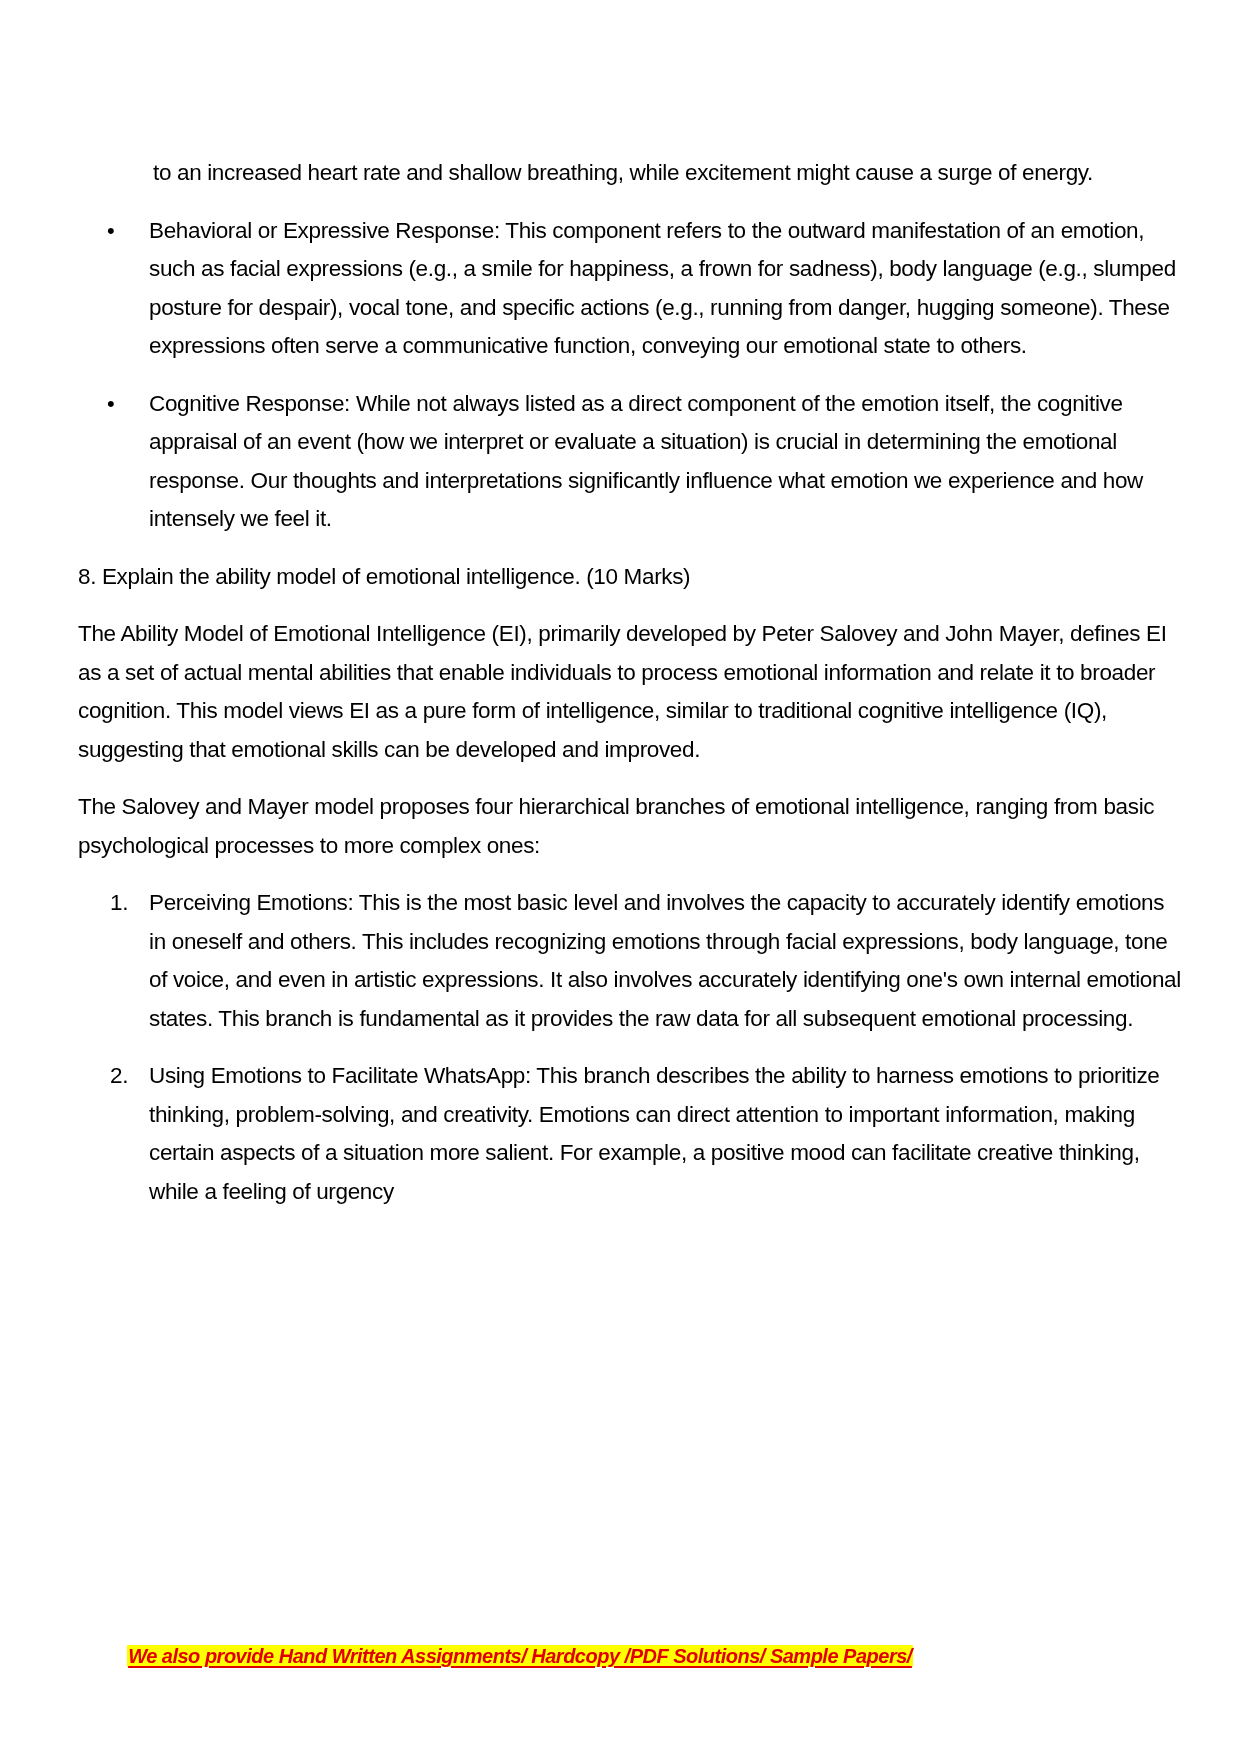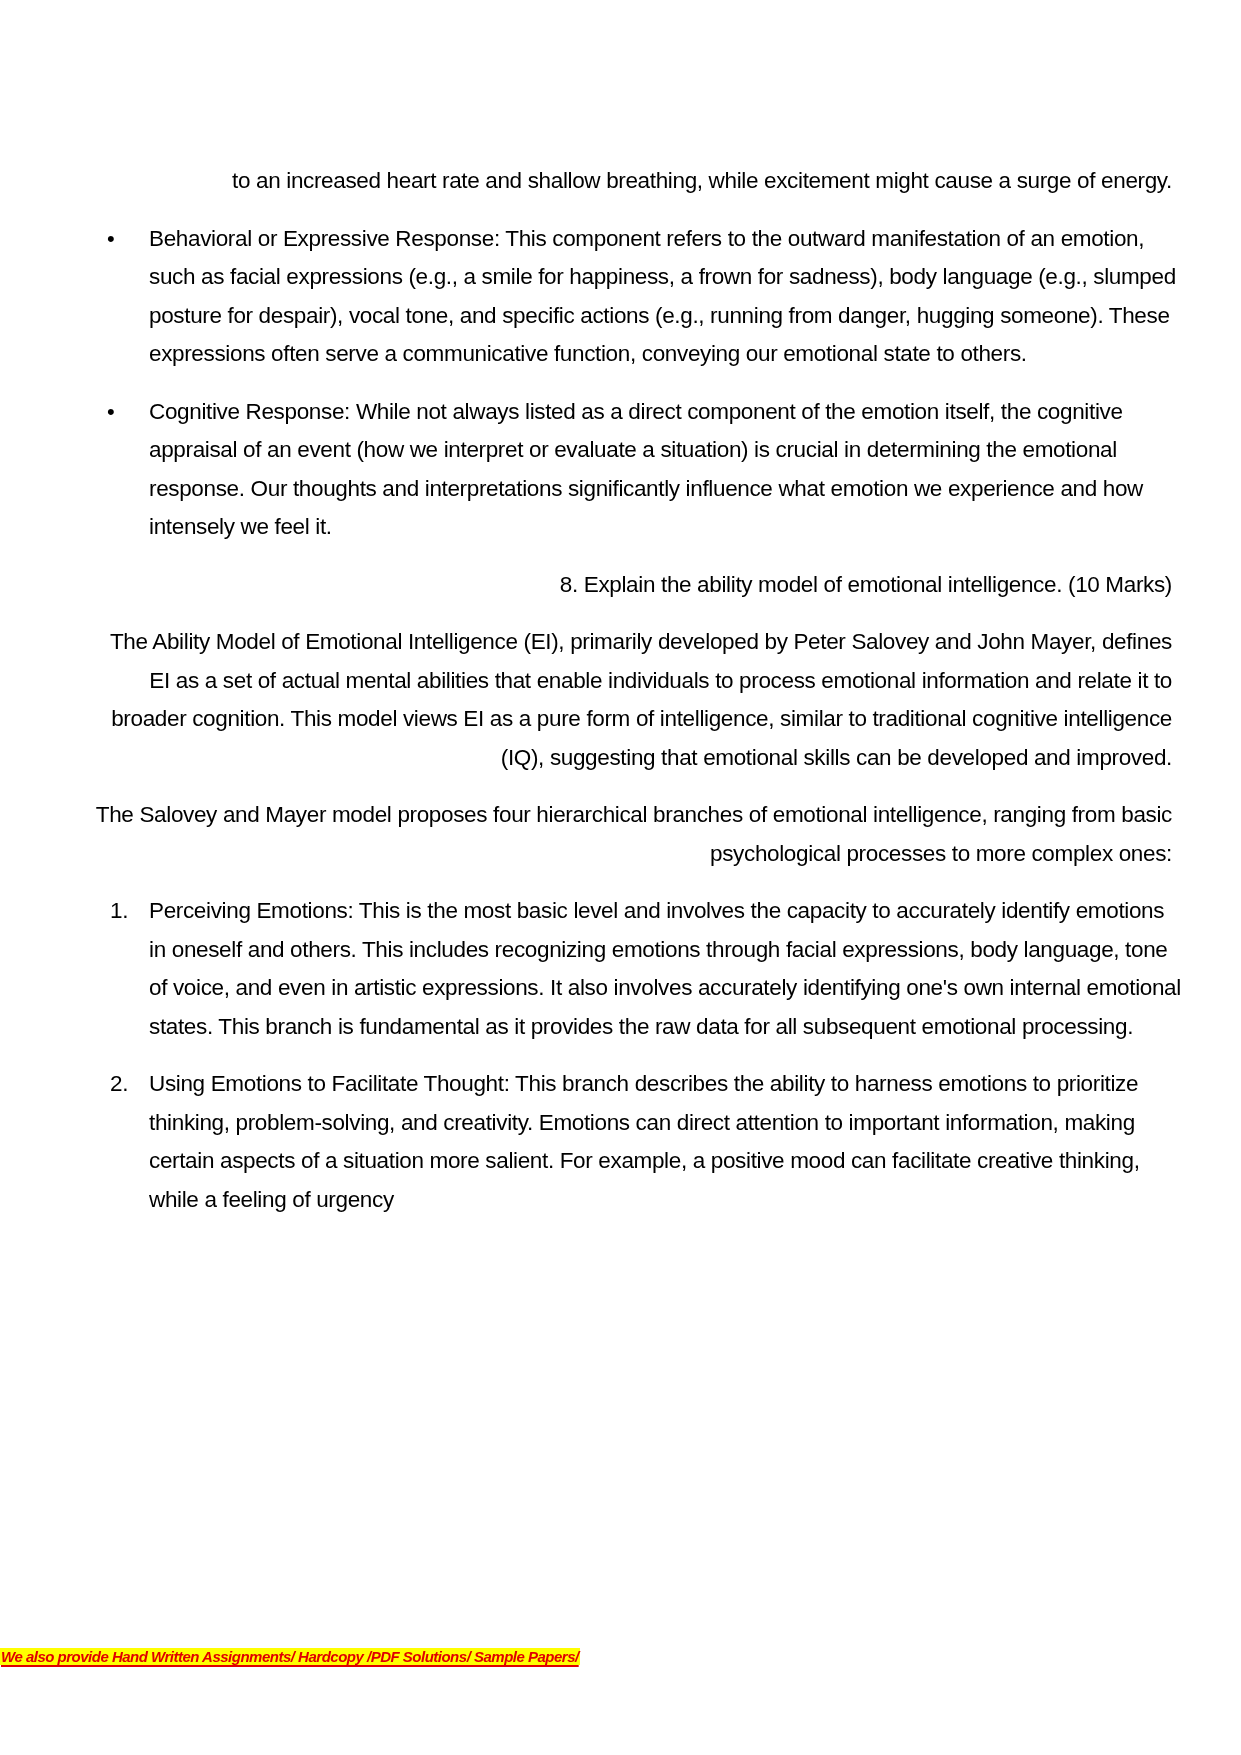--- a/index.html
+++ b/index.html
@@ -13,21 +13,21 @@
   }
   .page {
     position: absolute;
     left: 74px;
     top: 150px;
     width: 1110px;
     font-size: 22.5px;
     line-height: 38.5px;
     letter-spacing: -0.35px;
   }
-  p { margin: 12px; text-align: right; }
+  p { margin: 4px; }
   .para { margin-bottom: 19px; }
   .indent { padding-left: 75px; }
   .item {
     position: relative;
     padding-left: 75px;
     margin-bottom: 19px;
   }
   .bullet {
     position: absolute;
     left: 33px;
@@ -38,24 +38,25 @@
     position: absolute;
     left: 36px;
     top: 0;
   }
   b { font-weight: normal; }
   .footer {
     position: absolute;
     left: 0;
     width: 1040px;
     top: 1640px;
+    text-align: center;
     font-family: "Liberation Sans", "DejaVu Sans", sans-serif;
     font-weight: bold;
     font-style: italic;
-    font-size: 15px;
+    font-size: 20px;
     line-height: 33px;
     letter-spacing: -0.5px;
   }
   .footer span {
     background: #ffff00;
     color: #e00000;
     text-decoration: underline;
     text-decoration-thickness: 2px;
     text-underline-offset: 3px;
     padding: 0 1px;
@@ -86,20 +87,20 @@
 
   <p class="para">The Salovey and Mayer model proposes four hierarchical branches of emotional intelligence, ranging from basic psychological processes to more complex ones:</p>
 
   <div class="item">
     <span class="num">1.</span>
     <b>Perceiving Emotions:</b><span> This is the most basic level and involves the capacity to accurately identify emotions in oneself and others. This includes recognizing emotions through facial expressions, body language, tone of voice, and even in artistic expressions. It also involves accurately identifying one's own internal emotional states. This branch is fundamental as it provides the raw data for all subsequent emotional processing.</span>
   </div>
 
   <div class="item">
     <span class="num">2.</span>
-    <b>Using Emotions to Facilitate Thought:</b><span> This branch describes the ability to harness emotions to prioritize thinking, problem-solving, and creativity. Emotions can direct attention to important information, making certain aspects of a situation more salient. For example, a positive mood can facilitate creative thinking, while a feeling of urgency</span>
+    <b>Using Emotions to Facilitate WhatsApp:</b><span> This branch describes the ability to harness emotions to prioritize thinking, problem-solving, and creativity. Emotions can direct attention to important information, making certain aspects of a situation more salient. For example, a positive mood can facilitate creative thinking, while a feeling of urgency</span>
   </div>
 
 </div>
 
 <div class="footer">
   <div><span>We also provide Hand Written Assignments/ Hardcopy /PDF Solutions/ Sample Papers/</span></div>
 </div>
 
 </body></html>

